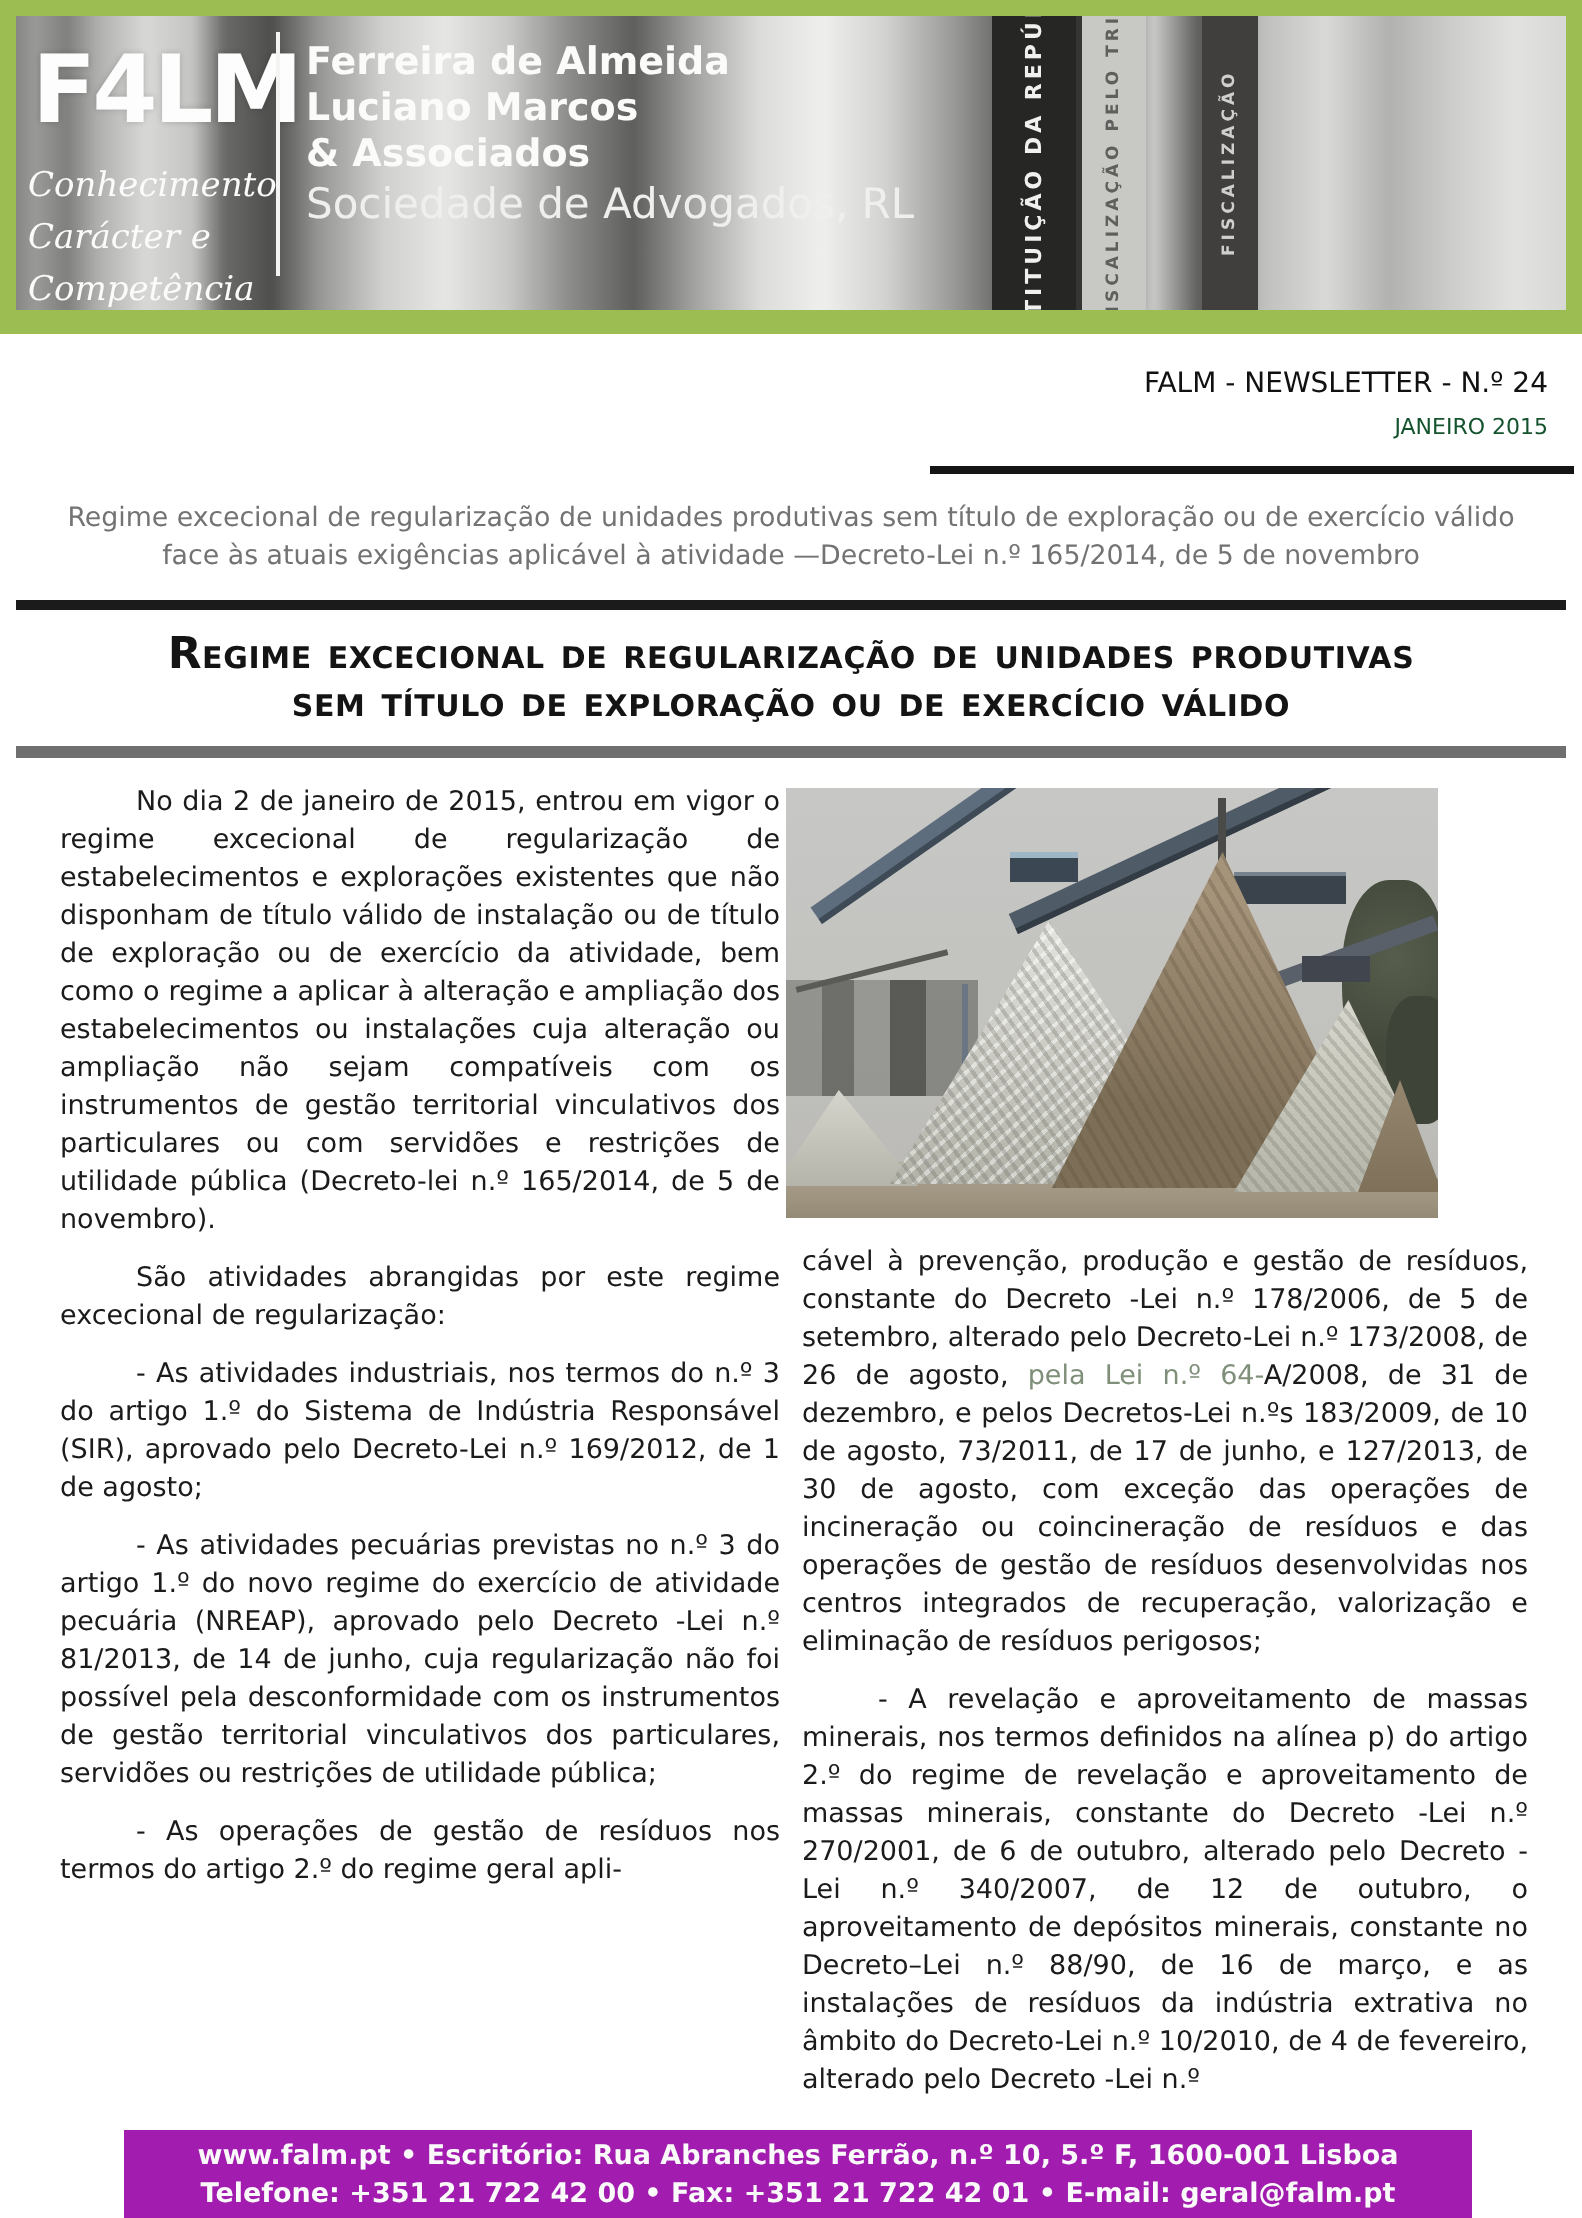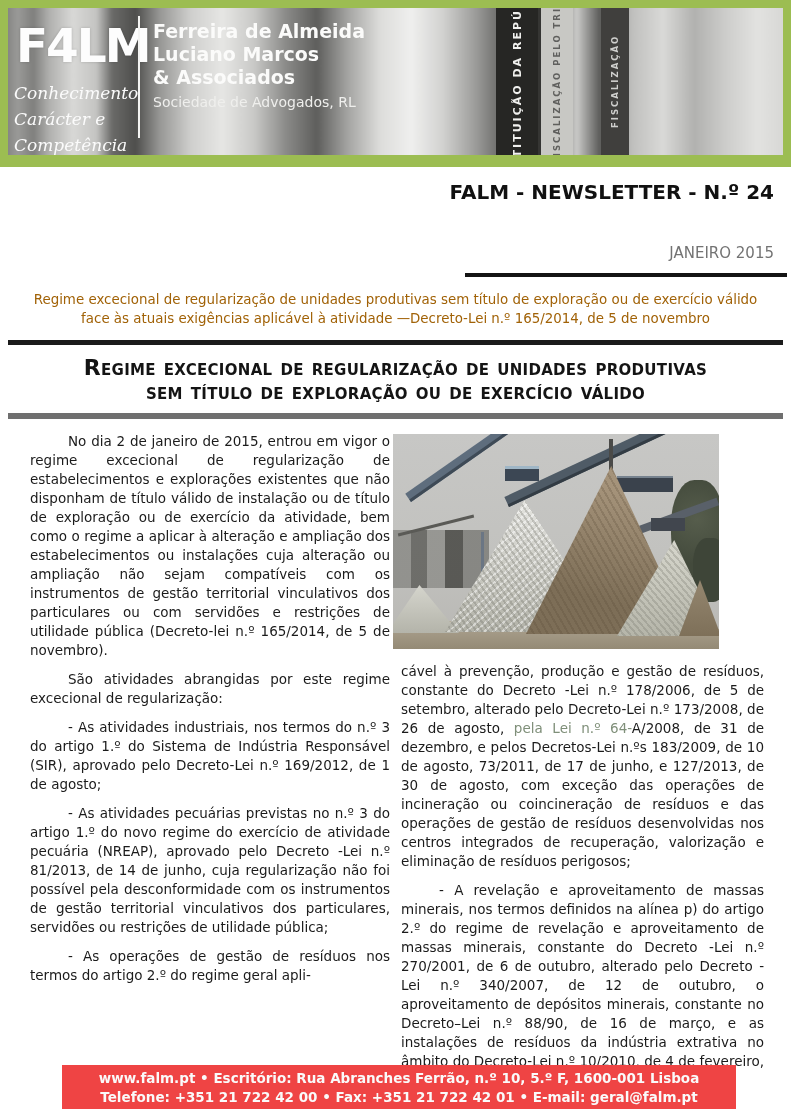--- a/index.html
+++ b/index.html
@@ -37,32 +37,32 @@
   .logo {
     position:absolute; left:8px; top:10px;
     font-size:47px; font-weight:bold; letter-spacing:-2px; color:#fdfdfd;
     text-shadow:0 0 3px rgba(0,0,0,.18);
   }
   .tagline { position:absolute; left:6px; top:72px; font-family:"DejaVu Serif", serif;
     font-style:italic; font-size:17px; line-height:26px; color:#fbfbfb; }
   .vdivider { position:absolute; left:130px; top:8px; height:122px; width:2px; background:#f4f4f2; }
   .firm { position:absolute; left:145px; top:12px; }
   .firm .fl { font-size:19px; font-weight:bold; line-height:23px; color:#fbfbfa; }
-  .firm .fsub { font-size:14px; line-height:24px; color:#efefed; margin-top:1px; }
+  .firm .fsub { font-size:21px; line-height:24px; color:#efefed; margin-top:1px; }
 
   
   .masthead { margin-top:15px; text-align:right; padding-right:17px; }
-  .masthead .mtitle { font-size:20px; line-height:21px; color:#111;font-weight:bold; }
-  .masthead .mdate  { font-size:15px; line-height:21px; color:#737373;margin-top:40px; }
+  .masthead .mtitle { font-size:14px; line-height:21px; color:#111; }
+  .masthead .mdate  { font-size:11px; line-height:21px; color:#14532d; }
   .mast-underline { width:322px; height:4px; background:#141414; margin:9px 4px 0 auto; }
 
   
   .subject {
     margin:13px 22px 0; text-align:center;
-    font-size:13.4px; line-height:19px; color:#a16207;
+    font-size:13.4px; line-height:19px; color:#737373;
   }
 
   
   .rule { margin:12px 8px 0; height:4px; }
   .rule-black { border-top:3px solid #1b1b1b; border-bottom:2px solid #1b1b1b; height:3px; }
   .rule-gray  { border-top:4px solid #6f6f6f; border-bottom:2px solid #6f6f6f; height:4px; margin-top:9px; }
 
   
   .headline {
     margin:11px 10px 0; text-align:center; font-weight:bold;
@@ -117,21 +117,21 @@
       linear-gradient(180deg,#d7d7cd,#b5b5a9); }
   .q-pile-far { left:286px; bottom:13px; width:42px; height:56px; clip-path:polygon(0 100%,50% 0,100% 100%);
     background:linear-gradient(180deg,#94866f,#7e7059); }
   .q-ground { position:absolute; left:0; bottom:0; width:100%; height:20px;
     background:linear-gradient(180deg,#a79d8a,#948a75); }
   .q-road { position:absolute; left:-20px; bottom:-6px; width:150px; height:34px; background:#b5ad9b; border-radius:50%; }
 
   
   .footer {
     position:absolute; left:62px; bottom:0; width:674px; height:44px;
-    background:#ef4444; color:#fafafa; text-align:center;
+    background:#a21caf; color:#fafafa; text-align:center;
     font-size:13.5px; font-weight:bold; line-height:19px; padding-top:4px;
   }
 </style>
 </head>
 <body>
 
 <div class="page">
 
   <header class="banner">
     <div class="photo">

